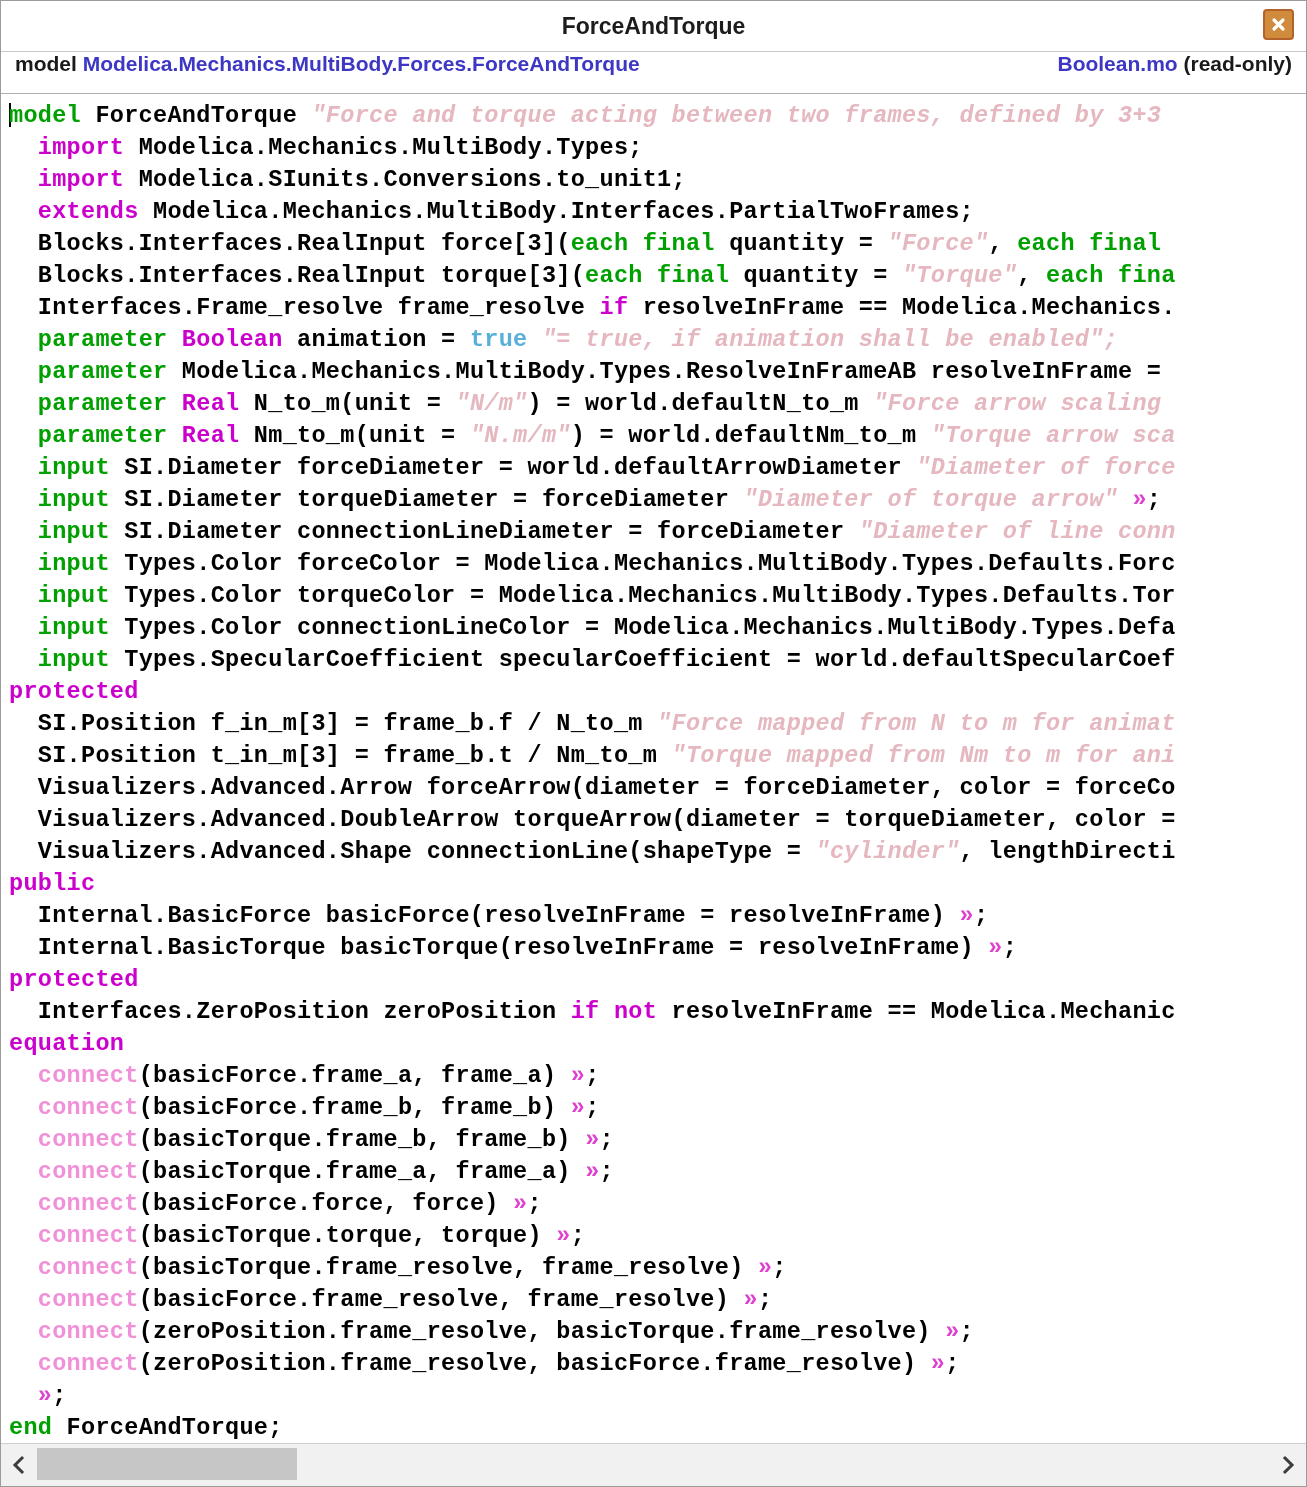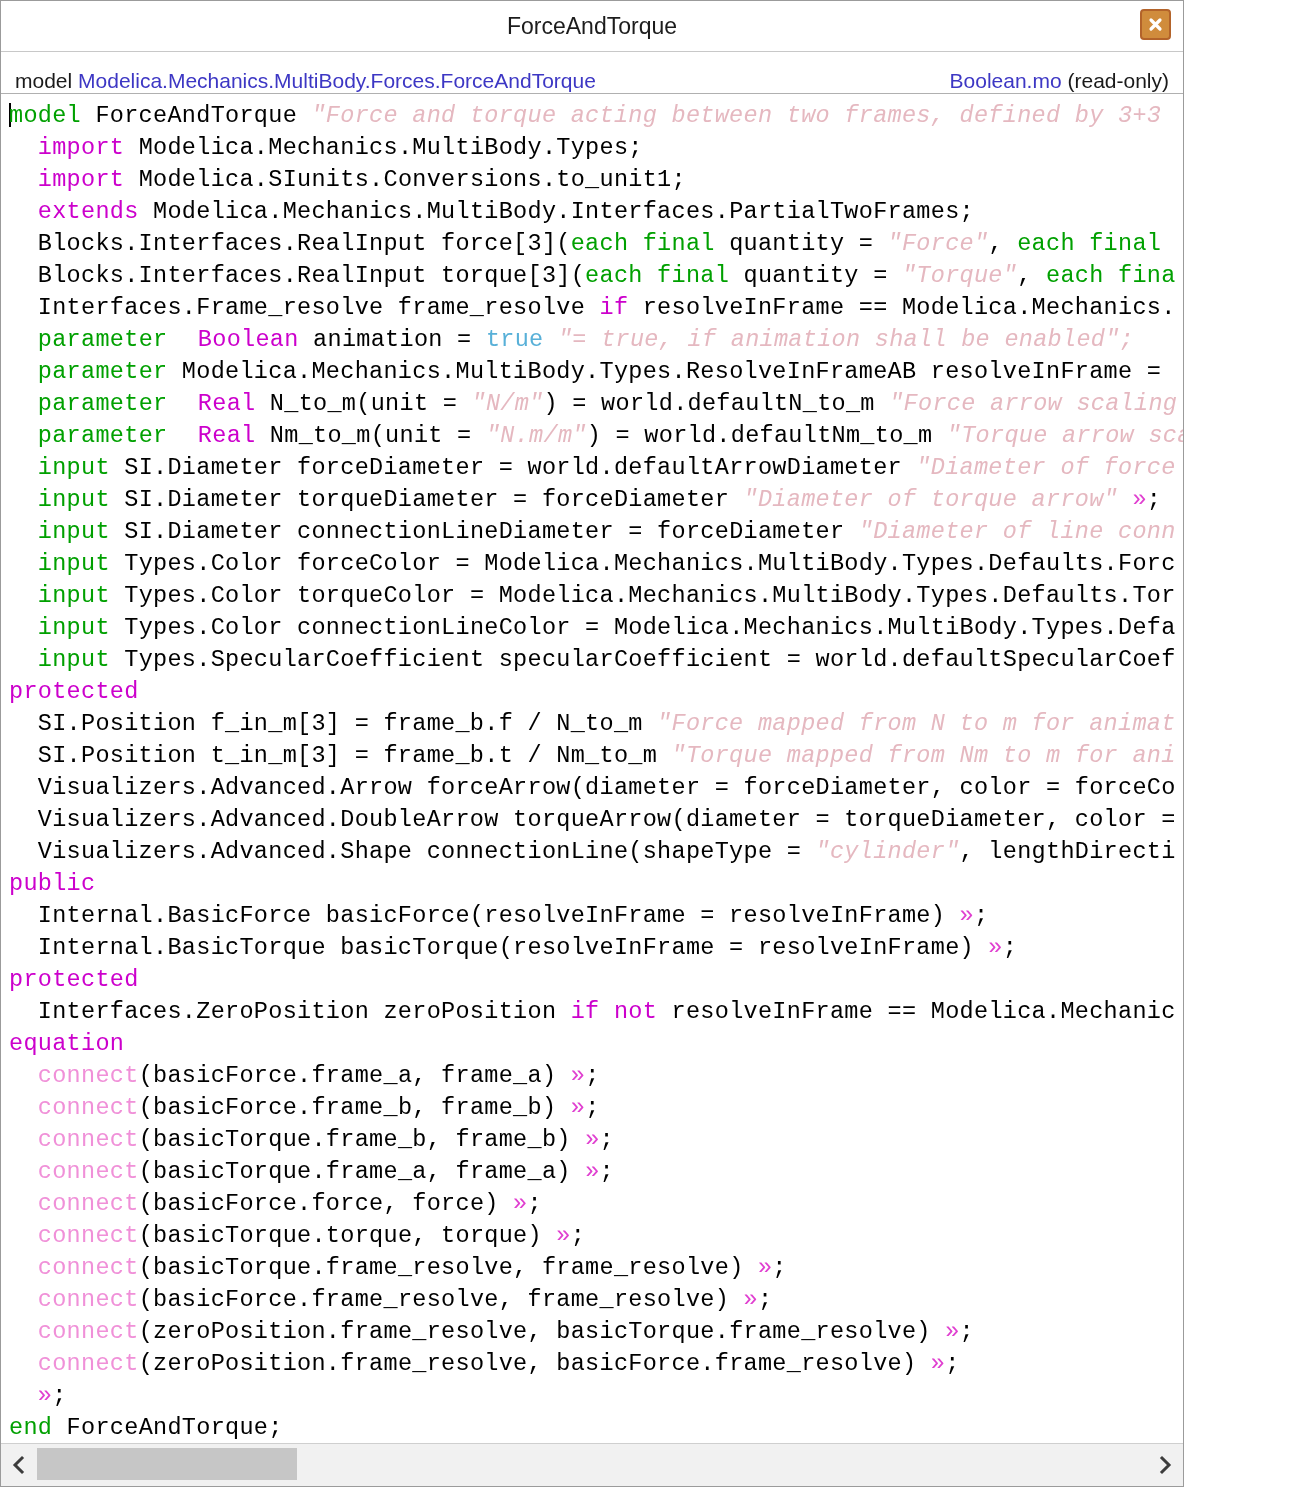--- a/index.html
+++ b/index.html
@@ -4,29 +4,30 @@
 <style>
   html, body {
     margin: 0;
     padding: 0;
     background: #ffffff;
   }
   body {
     font-family: "Liberation Sans", sans-serif;
   }
   .window {
-    width: 1184px;
+    width: 1307px;
     height: 1487px;
     box-sizing: border-box;
     background: #4c1d95;
     border: 1px solid #9b9b9b;
     display: flex;
     flex-direction: column;
     overflow: hidden;
     position: relative;
+    font-weight: bold;
   }
 
   
   .titlebar {
     height: 50px;
     min-height: 50px;
     background: #ffffff;
     position: relative;
     display: flex;
     align-items: center;
@@ -56,21 +57,21 @@
   }
   .close-button svg { display: block; }
 
   
   .pathbar {
     height: 42px;
     min-height: 42px;
     background: #ffffff;
     border-bottom: 1px solid #b0b0b0;
     display: flex;
-    align-items: flex-end;
+    align-items: flex-start;
     padding: 0 14px;
     box-sizing: border-box;
   }
   .pathbar-left {
     font-size: 21px;
     white-space: nowrap;
   }
   .pathbar-right {
     margin-left: auto;
     font-size: 21px;
@@ -96,21 +97,21 @@
     white-space: pre;
     color: #000000;
     padding-left: 8px;
     letter-spacing: 0.3px;
   }
   .code-line { height: 32px; white-space: pre; }
 
   
   .t-kw      { color: #00a000; }      
   .t-kw2     { color: #cc00cc; }      
-  .t-type    { color: #cc00cc; margin-left: 16px; }      
+  .t-type    { color: #cc00cc; }      
   .t-str     { color: #e5b8c0; font-style: italic; }
   .t-num     { color: #58b0d8; }      
   .t-connect { color: #f090d8; }      
   .t-guil    { color: #e040d0; }      
   .t-plain   { color: #000000; }
 
   .caret {
     display: inline-block;
     width: 0px;
     border-left: 2px solid #000;

